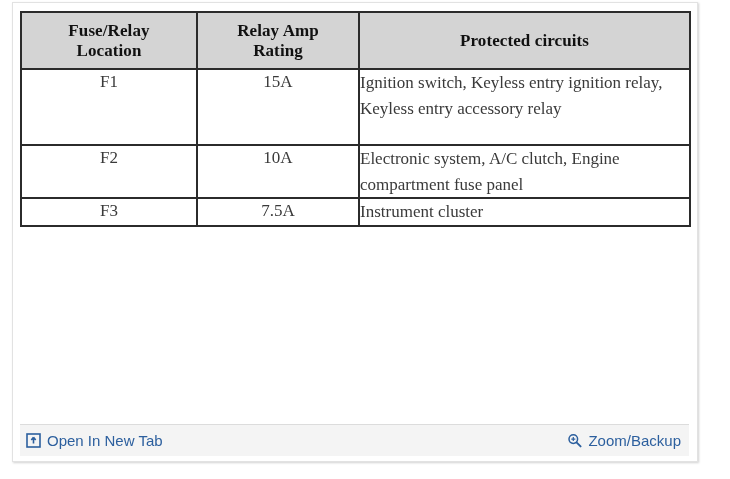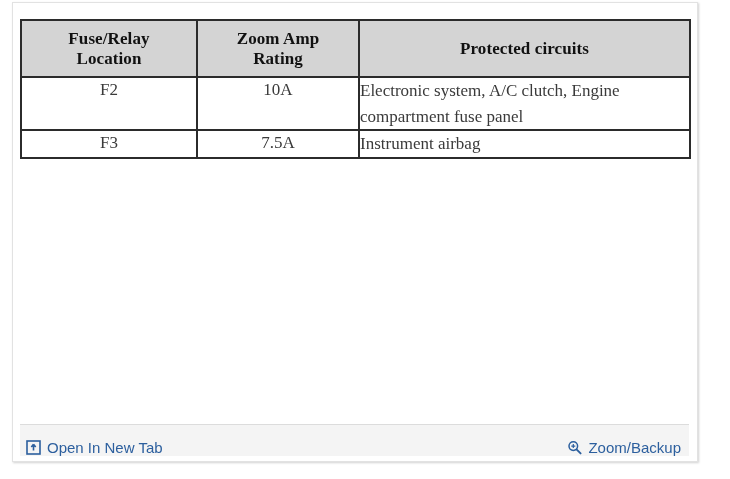--- a/index.html
+++ b/index.html
@@ -23,21 +23,21 @@
     height: 460px;
     background: #ffffff;
     border: 1px solid #e2e2e2;
     box-shadow: 1px 1px 2px rgba(0,0,0,0.18);
     box-sizing: border-box;
   }
 
   .image-area {
     position: absolute;
     left: 7px;
-    top: 16px;
+    top: 8px;
     width: 669px;
     height: 414px;
     background: #ffffff;
   }
 
   table.fuse-table {
     border-collapse: collapse;
     width: 669px;
     table-layout: fixed;
     background: #ffffff;
@@ -91,21 +91,21 @@
 
   .toolbar {
     position: absolute;
     left: 7px;
     top: 421px;
     width: 669px;
     height: 32px;
     background: #f4f4f4;
     border-top: 1px solid #dcdcdc;
     display: flex;
-    align-items: flex-end;
+    align-items: center;
     justify-content: space-between;
     box-sizing: border-box;
     padding: 0 8px 0 6px;
   }
 
   .tool-link {
     display: flex;
     align-items: center;
     gap: 6px;
     color: #2c5f9e;
@@ -137,38 +137,43 @@
         <col class="col-amp">
         <col class="col-circ">
       </colgroup>
       <thead>
         <tr>
           <th>
             <div>Fuse/Relay</div>
             <div>Location</div>
           </th>
           <th>
-            <div>Zoom Amp</div>
+            <div>Relay Amp</div>
             <div>Rating</div>
           </th>
           <th>
             <div>Protected circuits</div>
           </th>
         </tr>
       </thead>
       <tbody>
+        <tr class="r-tall">
+          <td class="cell-center">F1</td>
+          <td class="cell-center">15A</td>
+          <td class="cell-circuits">Ignition switch, Keyless entry ignition relay, Keyless entry accessory relay</td>
+        </tr>
         <tr class="r-mid">
           <td class="cell-center">F2</td>
           <td class="cell-center">10A</td>
           <td class="cell-circuits">Electronic system, A/C clutch, Engine compartment fuse panel</td>
         </tr>
         <tr class="r-short">
           <td class="cell-center">F3</td>
           <td class="cell-center">7.5A</td>
-          <td class="cell-circuits">Instrument airbag</td>
+          <td class="cell-circuits">Instrument cluster</td>
         </tr>
       </tbody>
     </table>
   </div>
 
   <div class="toolbar">
     <a class="tool-link" href="#">
       <span class="icon-box">
         <svg width="15" height="15" viewBox="0 0 15 15">
           <rect x="1" y="1" width="13" height="13" fill="none" stroke="#2c5f9e" stroke-width="1.6"></rect>

